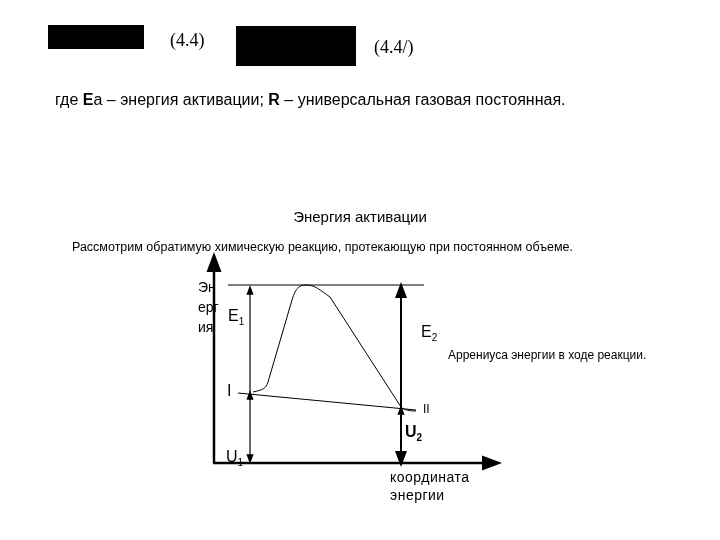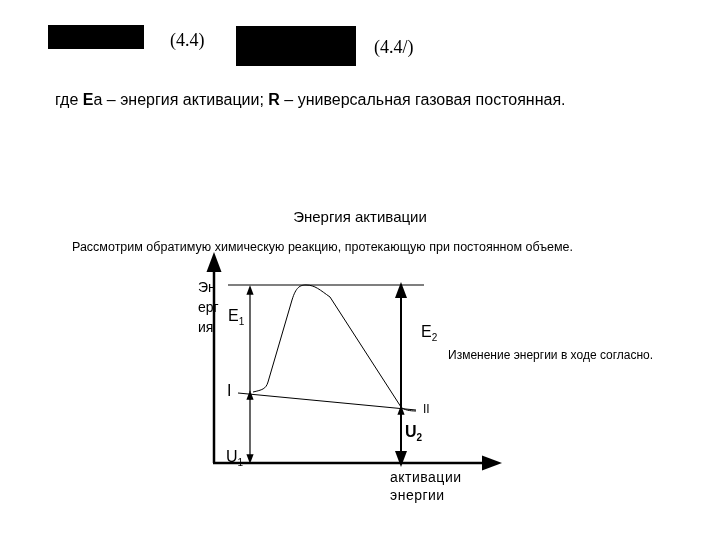--- a/index.html
+++ b/index.html
@@ -81,18 +81,18 @@
 </div>
 <div class="abs lbl" style="left:227px; top:382px; font-size:16px;">I</div>
 <div class="abs lbl" style="left:423px; top:402px; font-size:12px;">II</div>
 <div class="abs lbl" style="left:226px; top:448px; font-size:16px;">
   <span>U</span><sub>1</sub>
 </div>
 <div class="abs lbl" style="left:405px; top:423px; font-size:16px;font-weight:bold;">
   <span>U</span><sub>2</sub>
 </div>
 
-<div class="abs caption">Изменение энергии в ходе согласно.</div>
+<div class="abs caption">Аррениуса энергии в ходе реакции.</div>
 
 <div class="abs axislbl">
-  <div>активации</div>
+  <div>координата</div>
   <div>энергии</div>
 </div>
 
 </body></html>

